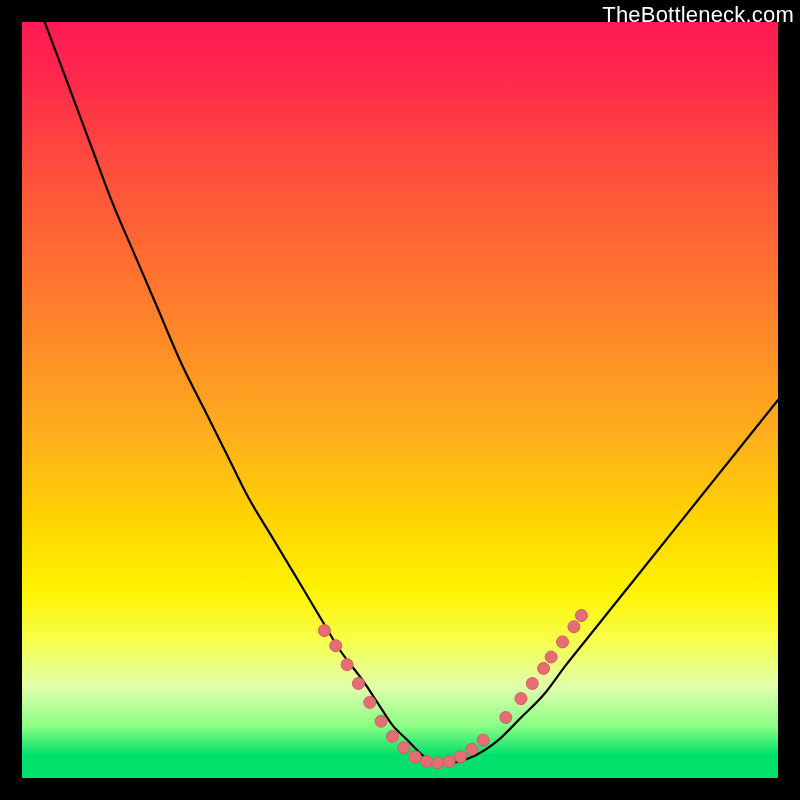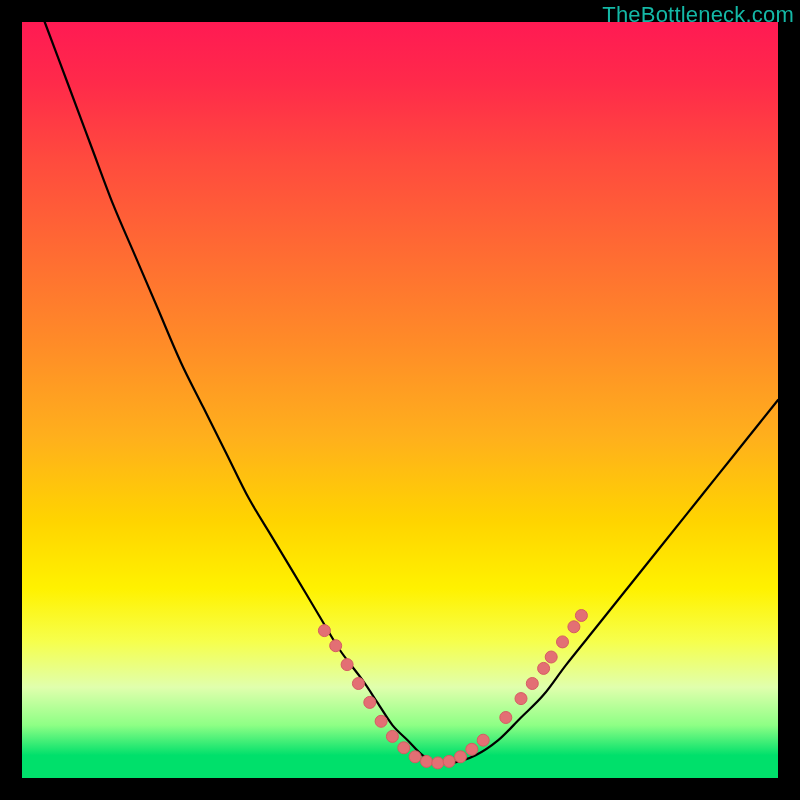--- a/index.html
+++ b/index.html
@@ -40,21 +40,21 @@
       #e0ffad 88%,
       #8eff85 93%,
       #00e06b 97%,
       #00e06b 100%
     );
   }
   .watermark {
     position: absolute;
     top: 2px;
     right: 6px;
-    color: #14b8a6;
+    color: #ffffff;
     font-size: 22px;
     letter-spacing: 0.2px;
     user-select: none;
   }
   svg.curve {
     position: absolute;
     left: 0;
     top: 0;
     width: 756px;
     height: 756px;

